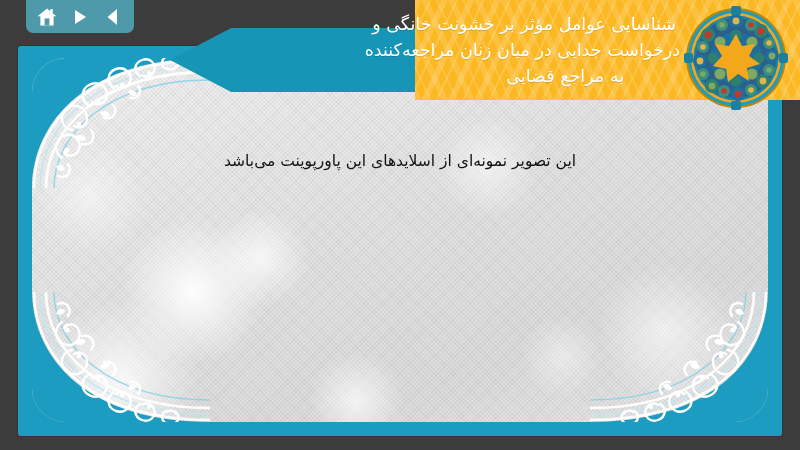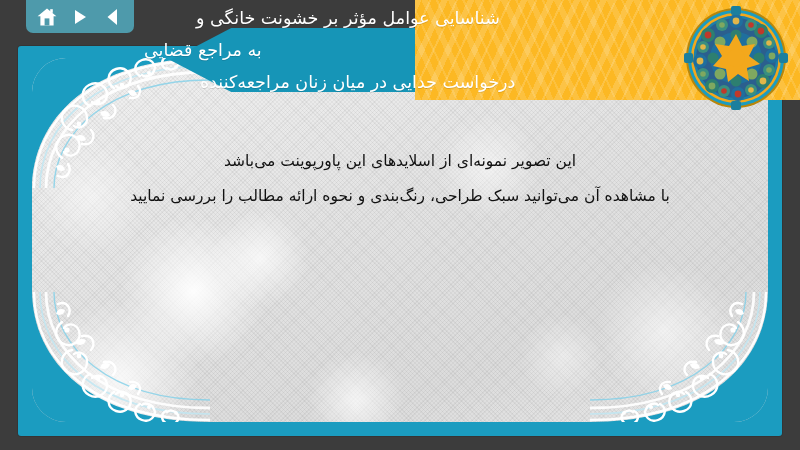--- a/index.html
+++ b/index.html
@@ -99,26 +99,25 @@
   }
 
   .banner-title {
     position: absolute;
     top: 0px;
     left: 30px;
     right: 120px;
     height: 100px;
     display: flex;
     flex-direction: column;
-    align-items: flex-end;
+    align-items: flex-start;
     justify-content: center;
     direction: rtl;
     text-align: right;
     pointer-events: none;
-    gap: 6px;
   }
   .banner-title .tline {
     color: #ffffff;
     font-size: 17.5px;
     line-height: 26px;
     white-space: nowrap;
     font-weight: normal;
     letter-spacing: .2px;
     text-shadow: 0 1px 0 rgba(0,0,0,.12);
   }
@@ -244,22 +243,22 @@
         </svg>
       </span>
     </div>
   </div>
 
   <div class="banner-wrap">
     <div class="ribbon-tail"></div>
     <div class="banner"></div>
     <div class="banner-title">
       <div class="tline l1">شناسایی عوامل مؤثر بر خشونت خانگی و</div>
+      <div class="tline l2">درخواست جدایی در میان زنان مراجعه‌کننده</div>
       <div class="tline l3">به مراجع قضایی</div>
-      <div class="tline l2">درخواست جدایی در میان زنان مراجعه‌کننده</div>
     </div>
   </div>
 
   <div class="mandala">
     <svg width="104" height="104" viewBox="0 0 104 104" aria-hidden="true">
       <defs>
         <g id="petal-ring"></g>
       </defs>
       <circle cx="52" cy="52" r="50" fill="#b8860b"></circle>
       <circle cx="52" cy="52" r="48" fill="#1b9cc0"></circle>
@@ -425,19 +424,18 @@
             <path d="M24 108 q7 -3 9 4 q-7 3 -9 -4 Z"></path>
             <path d="M44 78 q8 -3 10 4 q-8 3 -10 -4 Z"></path>
             <path d="M68 54 q8 -3 10 4 q-8 3 -10 -4 Z"></path>
             <path d="M96 33 q7 -3 9 4 q-7 3 -9 -4 Z"></path>
           </g>
         </svg>
       </div>
 
       <div class="body-text">
         <div class="bline">این تصویر نمونه‌ای از اسلایدهای این پاورپوینت می‌باشد</div>
-        <div class="bline">با مشاهده آن می‌توانید سبک طراحی، رنگ‌بندی و نحوه ارائه مطالب را بررسی نمایید</div>
       </div>
 
     </div>
   </div>
 
 </div>
 
 </body></html>

